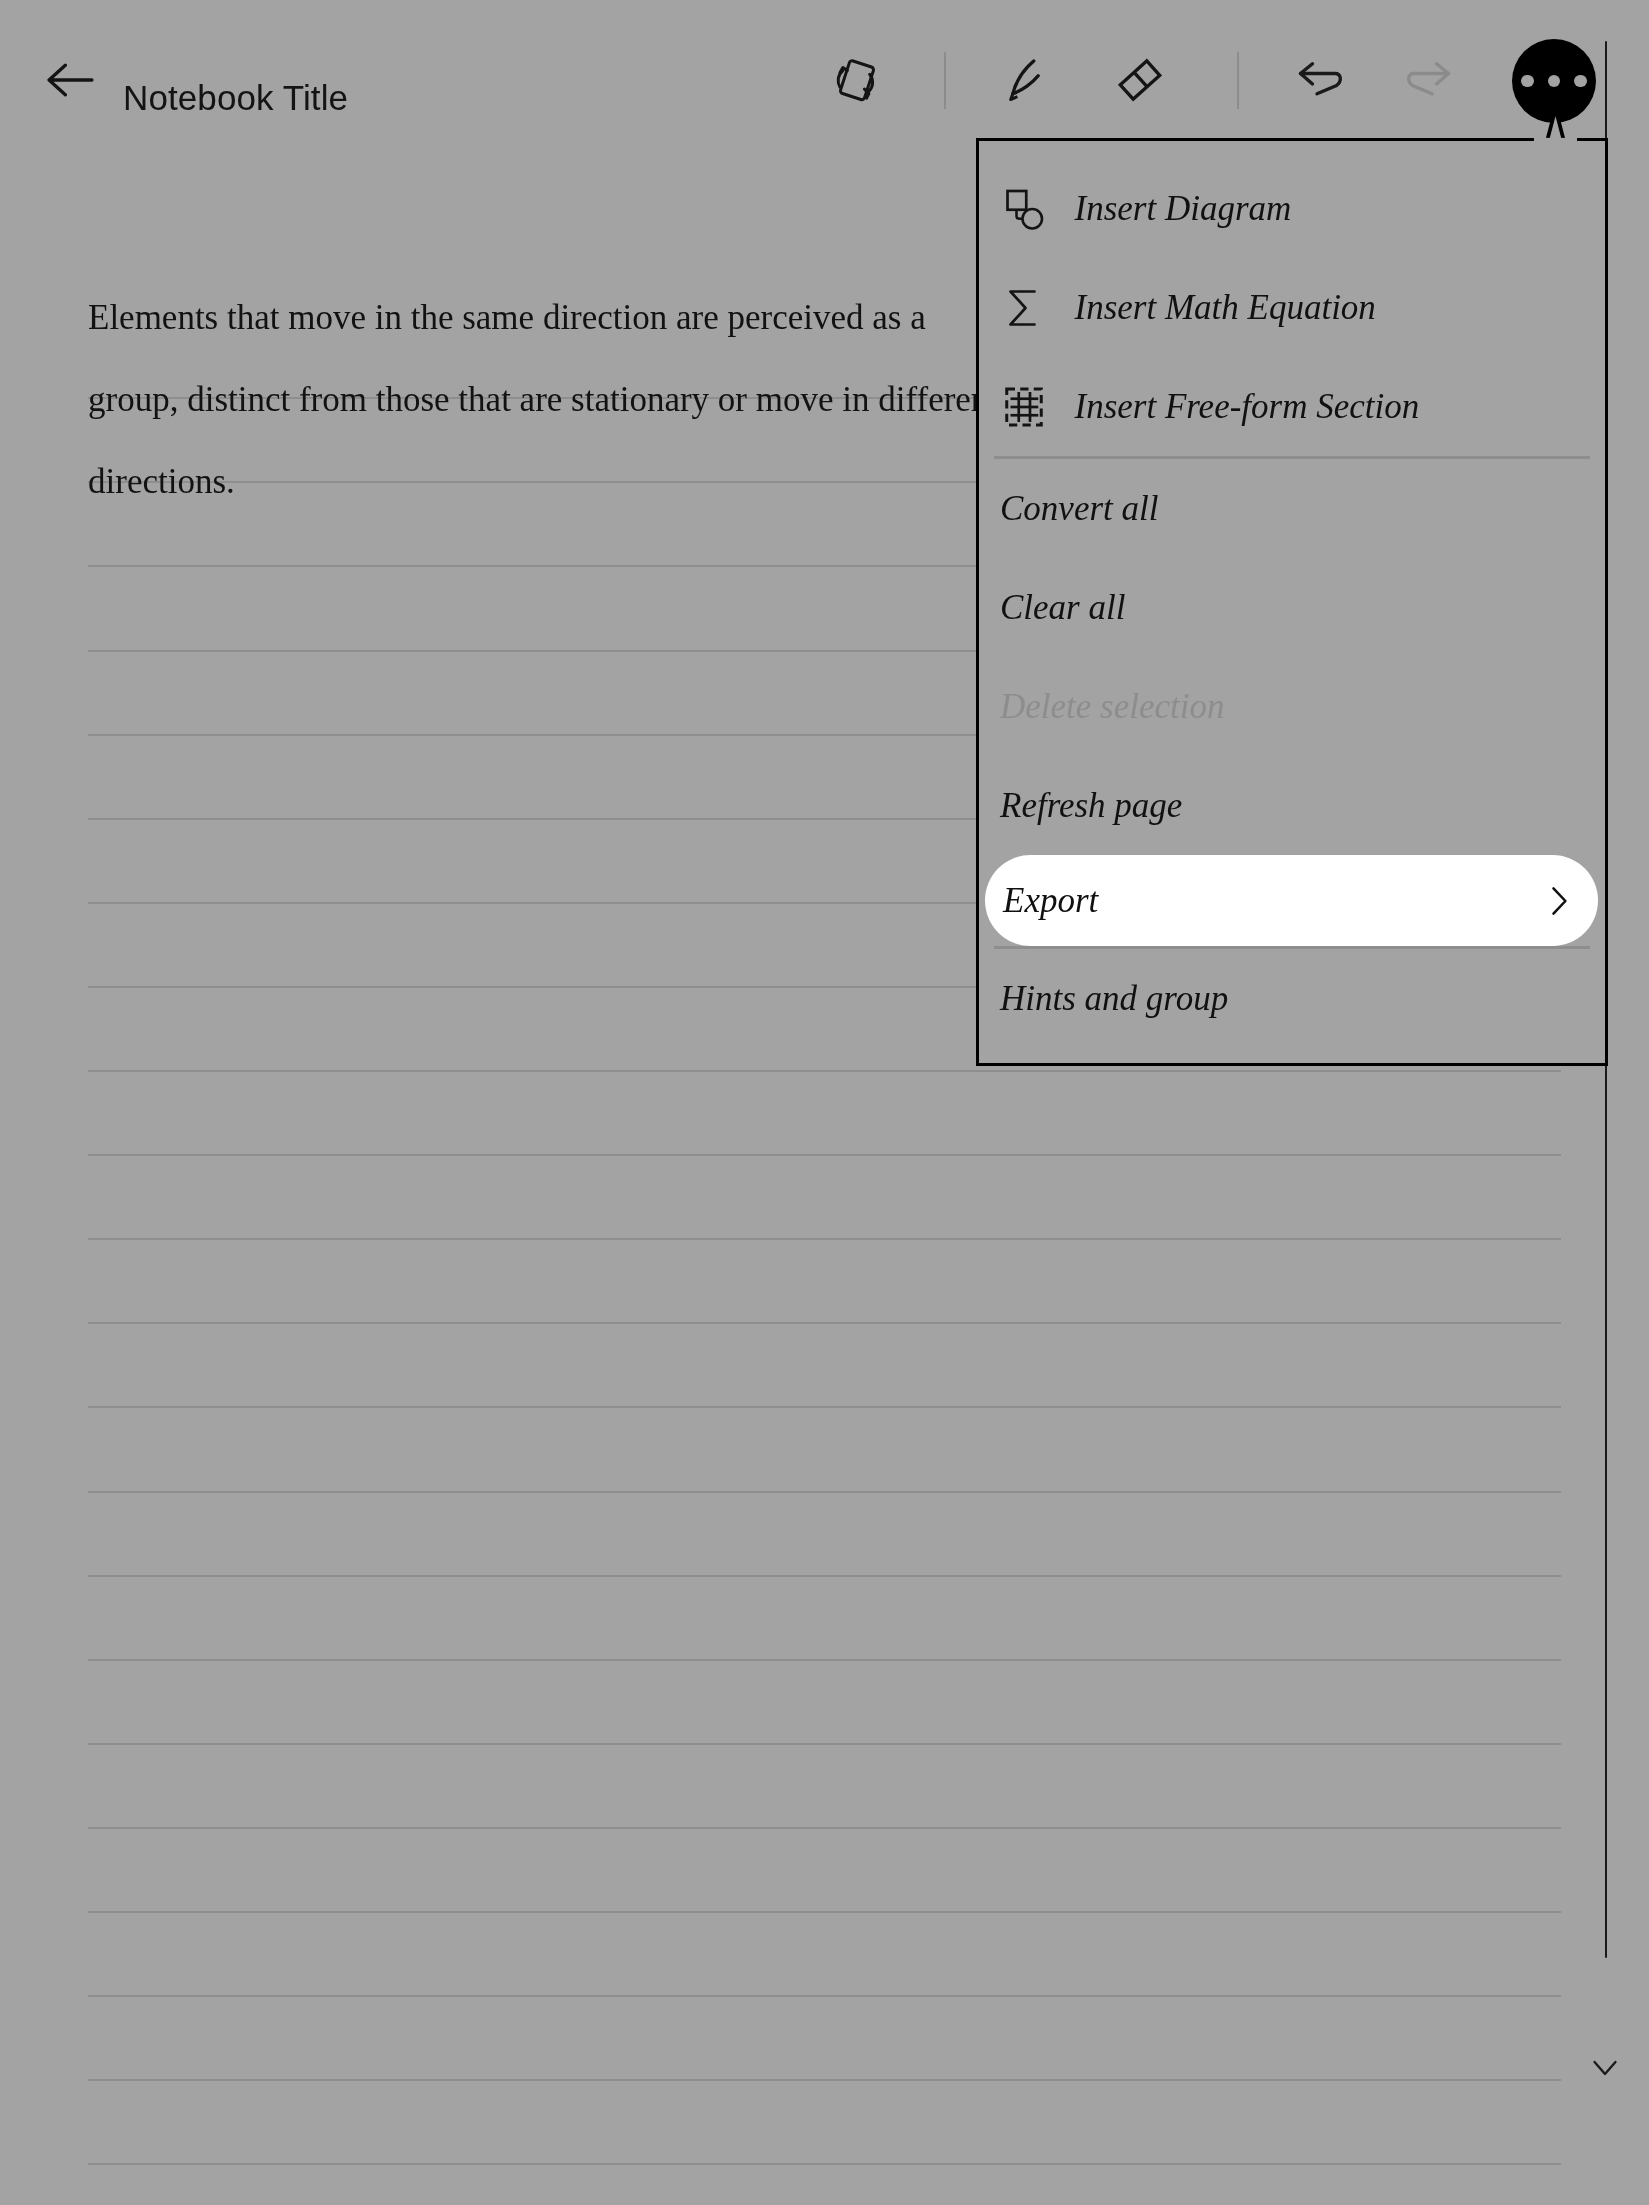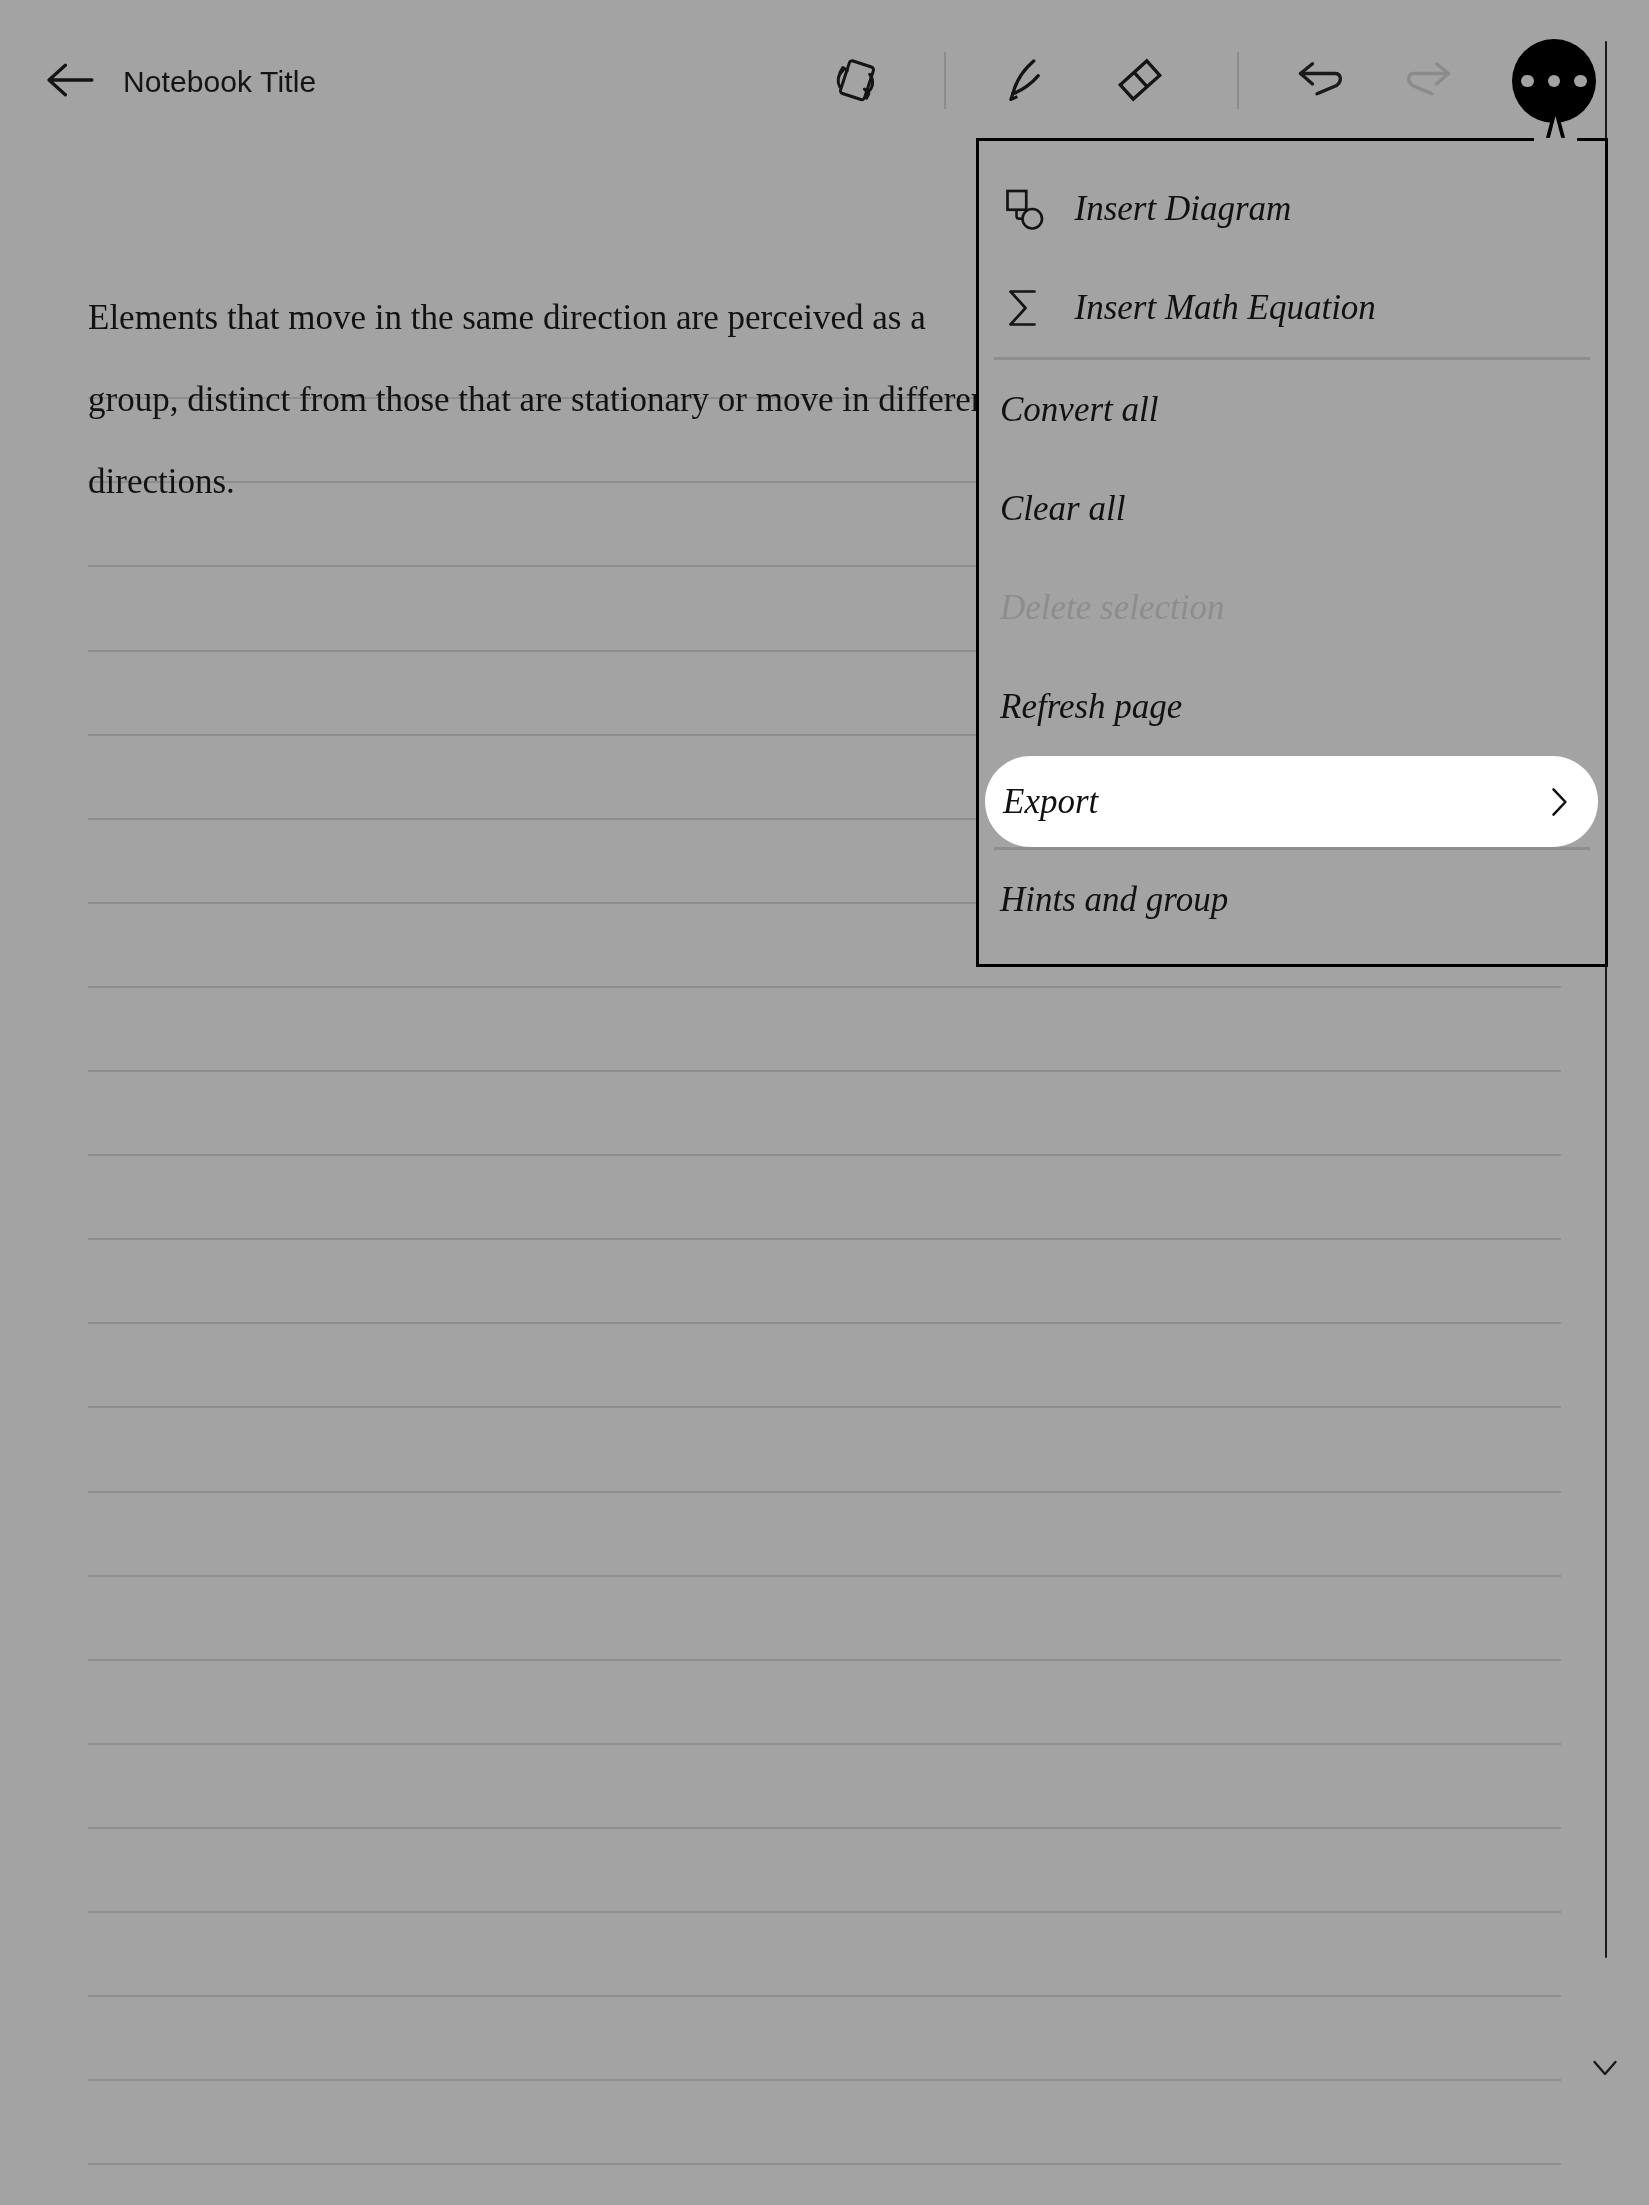--- a/index.html
+++ b/index.html
@@ -24,24 +24,24 @@
     width: 1649px; height: 161px;
   }
   #back-btn {
     position: absolute;
     left: 43px; top: 54px;
     width: 55px; height: 55px;
     display: flex; align-items: center; justify-content: center;
   }
   #nb-title {
     position: absolute;
-    left: 123px; top: 54px;
+    left: 123px; top: 70px;
     height: 55px;
     display: flex; align-items: center;
-    font-size: 30px;
+    font-size: 35px;
     color: #141414;
     letter-spacing: 0.1px;
     white-space: nowrap;
   }
   .tool-btn {
     position: absolute;
     width: 69px; height: 69px;
     display: flex; align-items: center; justify-content: center;
   }
   #tool-rotate { left: 821px; top: 46px; }
@@ -307,20 +307,33 @@
           <span class="mi-label">Insert Diagram</span>
         </div>
         <div class="menu-item">
           <span class="mi-icon">
             <svg width="48" height="48" viewBox="0 0 64 64">
               <path d="M46 10 L14 10 L34 32 L14 54 L46 54" fill="none" stroke="#141414" stroke-width="3.6" stroke-linecap="round" stroke-linejoin="round"></path>
             </svg>
           </span>
           <span class="mi-label">Insert Math Equation</span>
         </div>
+        <div class="menu-item">
+          <span class="mi-icon">
+            <svg width="48" height="48" viewBox="0 0 64 64">
+              <rect x="9" y="8" width="46" height="48" fill="none" stroke="#141414" stroke-width="4" stroke-dasharray="11 7"></rect>
+              <line x1="25" y1="12" x2="25" y2="52" stroke="#141414" stroke-width="3.6"></line>
+              <line x1="40" y1="12" x2="40" y2="52" stroke="#141414" stroke-width="3.6"></line>
+              <line x1="14" y1="21" x2="51" y2="21" stroke="#141414" stroke-width="3.6"></line>
+              <line x1="14" y1="32" x2="51" y2="32" stroke="#141414" stroke-width="3.6"></line>
+              <line x1="14" y1="43" x2="51" y2="43" stroke="#141414" stroke-width="3.6"></line>
+            </svg>
+          </span>
+          <span class="mi-label">Insert Free-form Section</span>
+        </div>
         <div class="menu-sep"></div>
         <div class="menu-item no-icon">
           <span class="mi-label">Convert all</span>
         </div>
         <div class="menu-item no-icon">
           <span class="mi-label">Clear all</span>
         </div>
         <div class="menu-item no-icon disabled">
           <span class="mi-label">Delete selection</span>
         </div>

